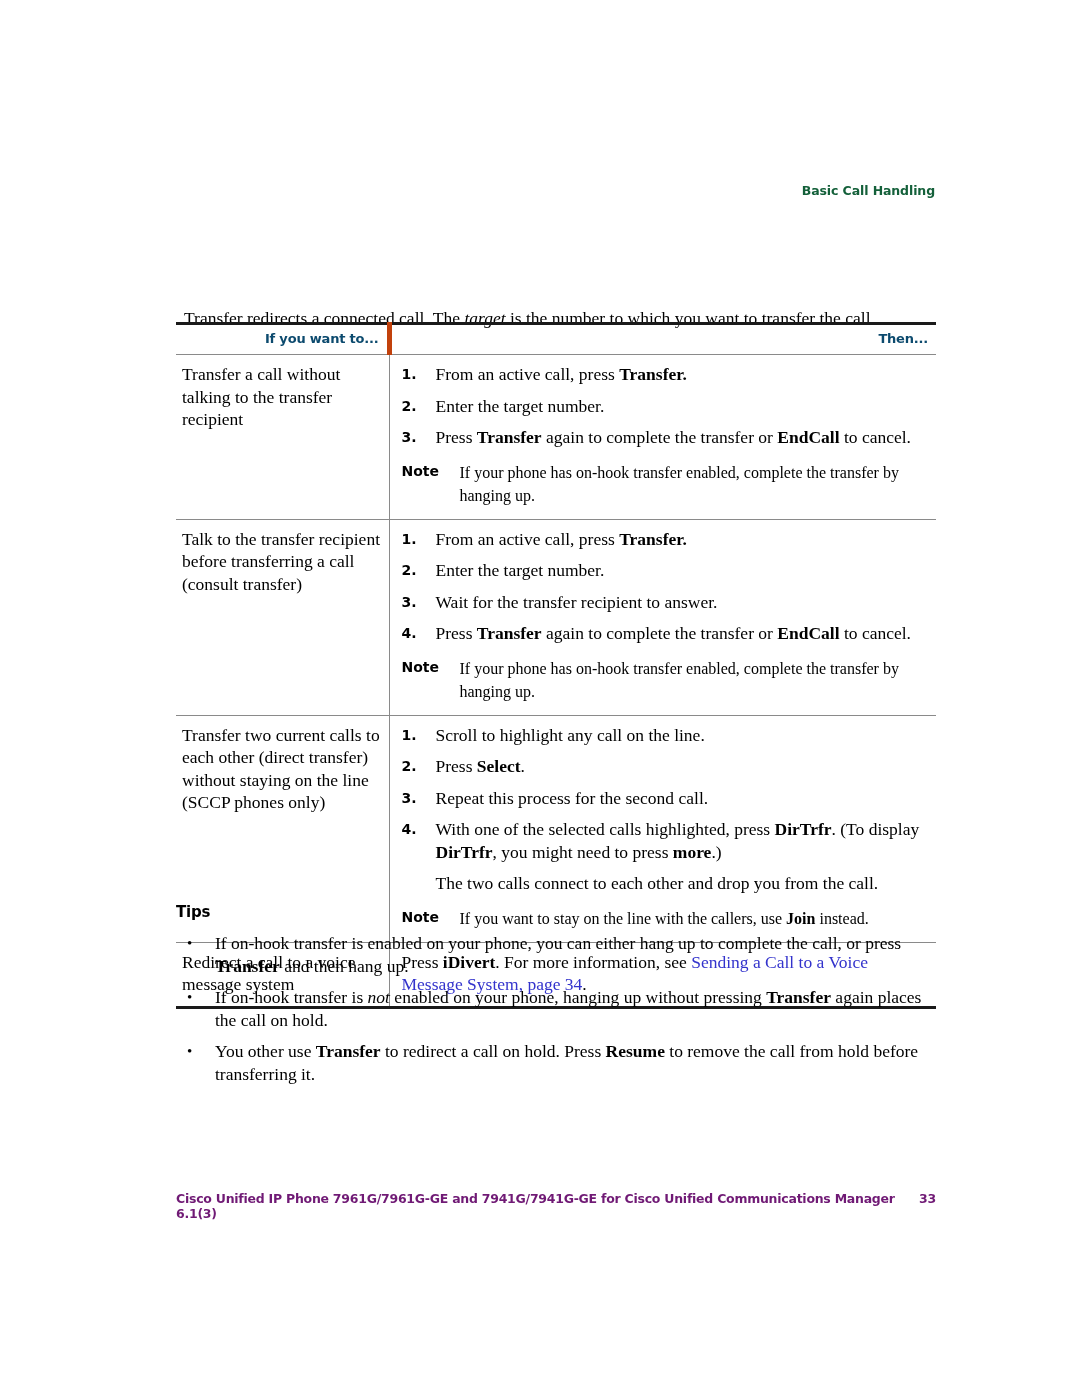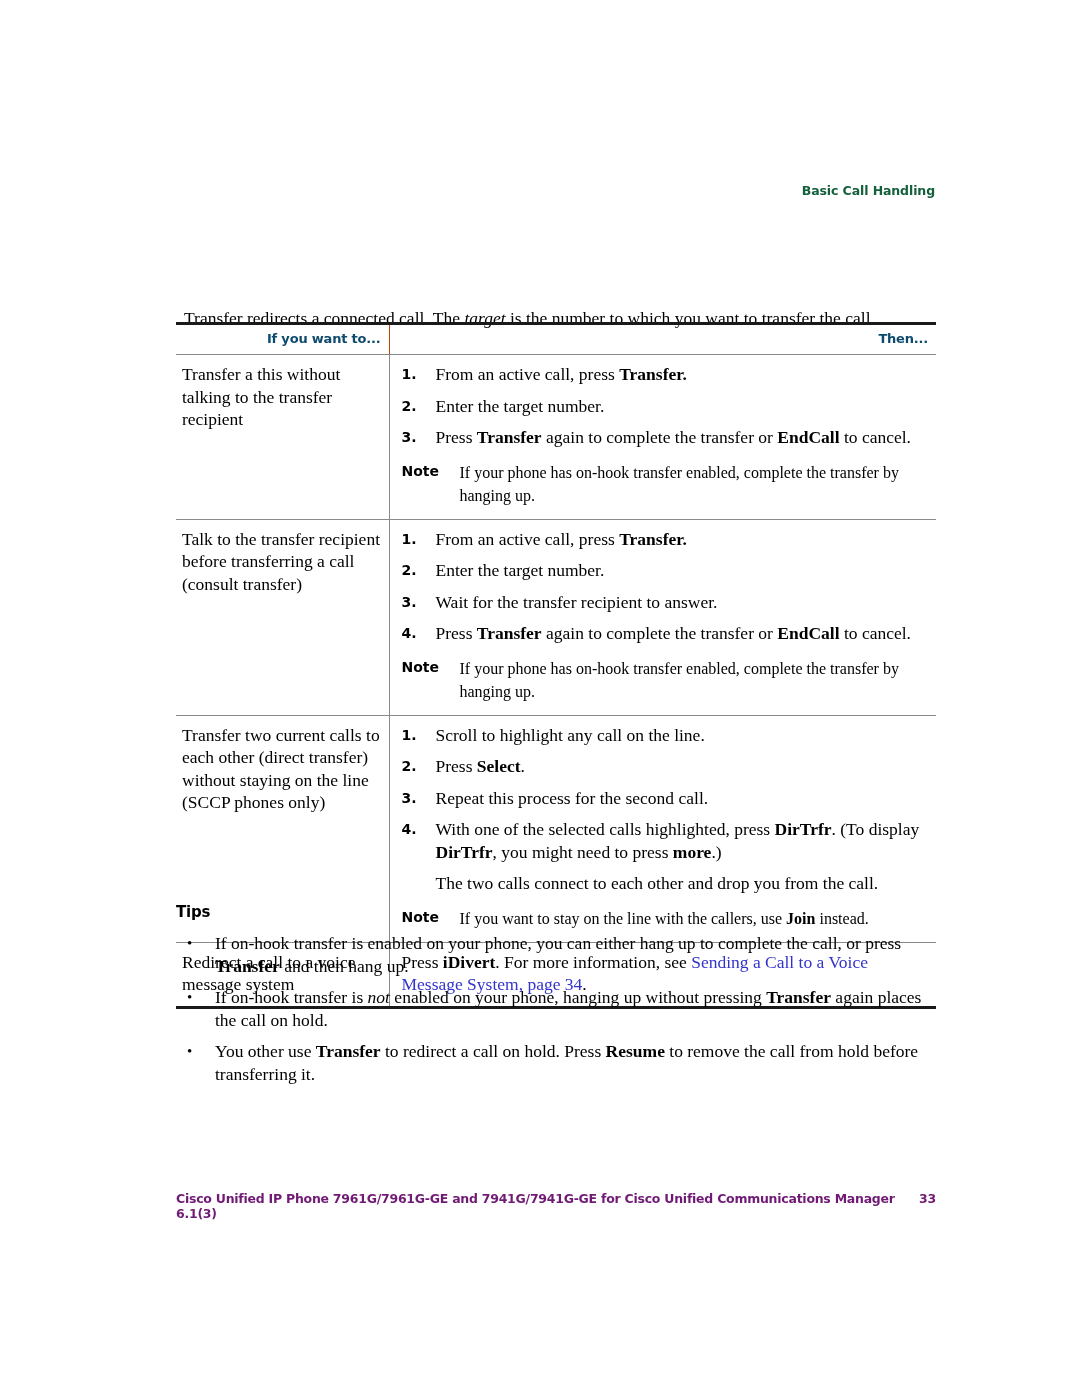--- a/index.html
+++ b/index.html
@@ -80,21 +80,21 @@
     font-family: "DejaVu Sans", sans-serif;
     font-weight: bold;
     font-size: 13px;
     letter-spacing: -0.2px;
     padding: 6px 8px 8px 6px;
     border-top: 3px solid #1a1a1a;
     border-bottom: 1px solid #8a8a8a;
     color: #0c4a6e;
   }
   .proc-table thead th.col-then {
-    border-left: 1px solid #c2410c;
+    border-left: 5px solid #c2410c;
     padding-left: 12px;
   }
 
   .proc-table tbody td {
     vertical-align: top;
     font-size: 17.5px;
     line-height: 22.5px;
     padding: 8px 8px 10px 6px;
     border-bottom: 1px solid #8a8a8a;
   }
@@ -218,21 +218,21 @@
       </colgroup>
     <thead>
       <tr>
         <th class="col-if">If you want to...</th>
         <th class="col-then">Then...</th>
       </tr>
     </thead>
     <tbody id="table-body">
         <tr>
           <td class="col-if">
-            <span class="cell-label">Transfer a this without talking to the transfer recipient</span>
+            <span class="cell-label">Transfer a call without talking to the transfer recipient</span>
           </td>
           <td class="col-then">
             <div class="step">
               <span class="step-num">1.</span>
               <span class="step-body"><span>From an active call, press </span><b>Transfer.</b></span>
             </div>
             <div class="step">
               <span class="step-num">2.</span>
               <span class="step-body"><span>Enter the target number.</span></span>
             </div>

